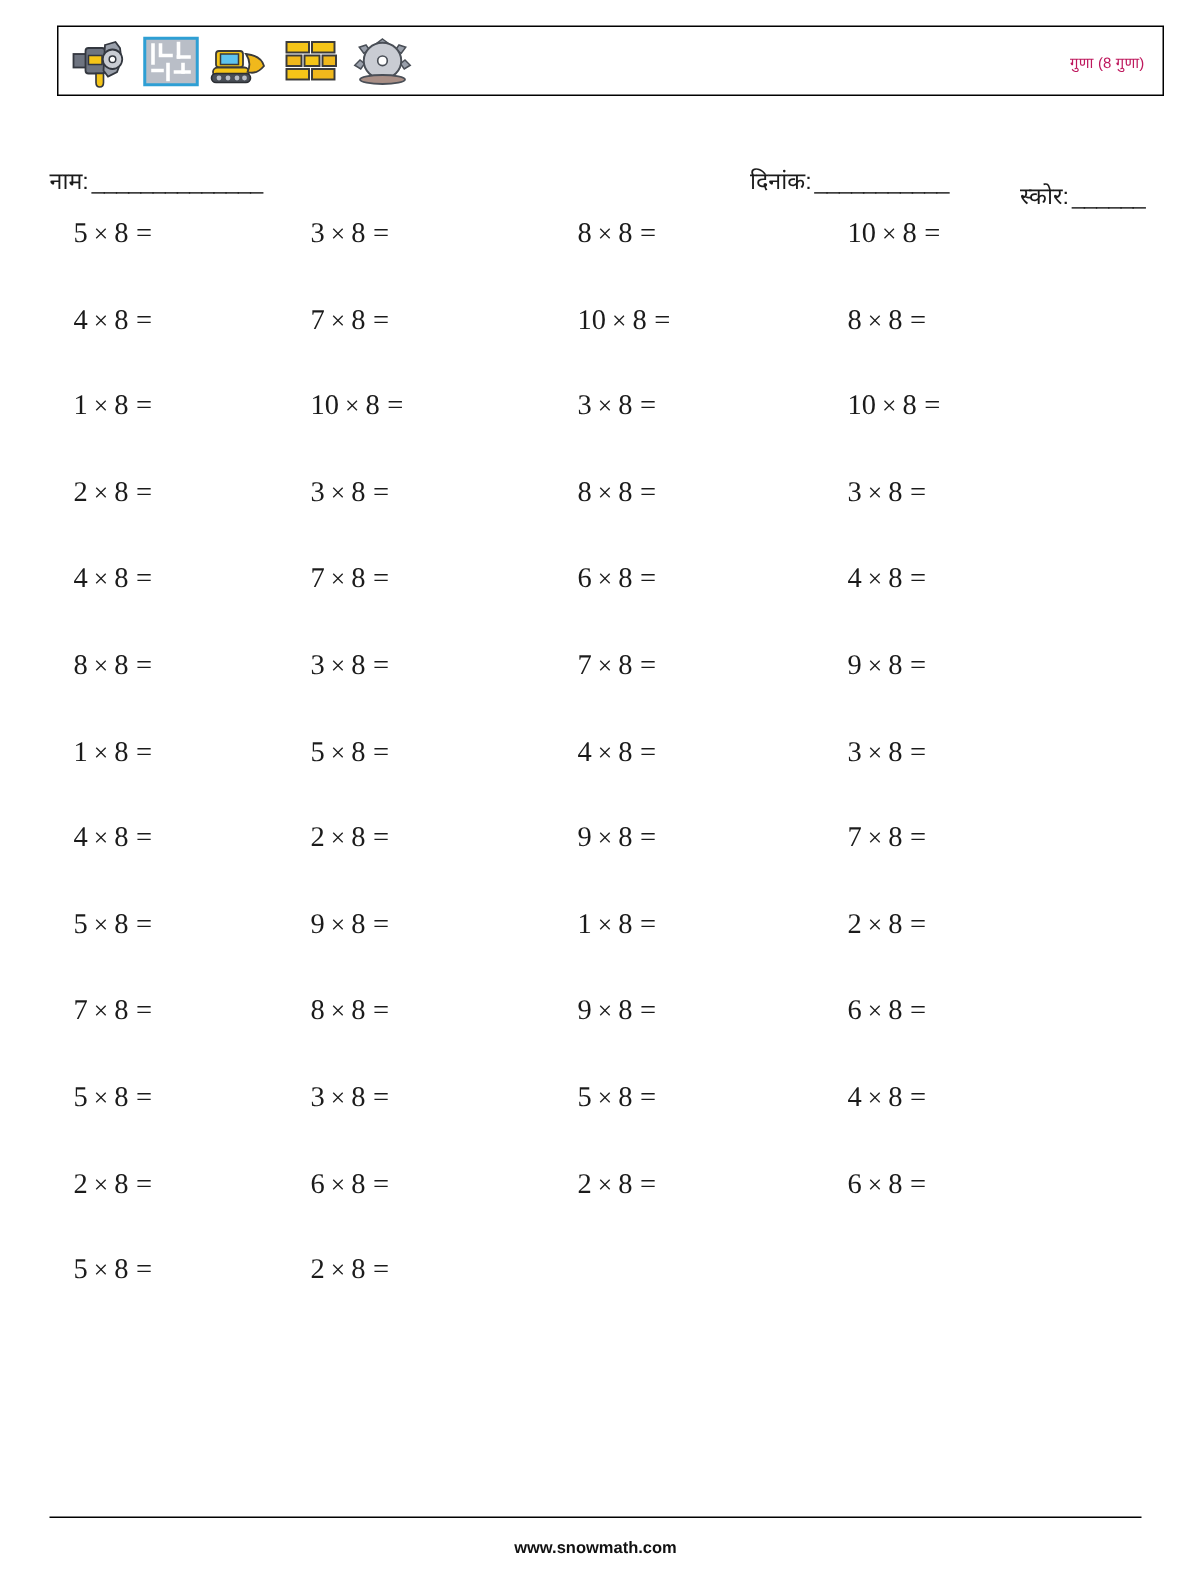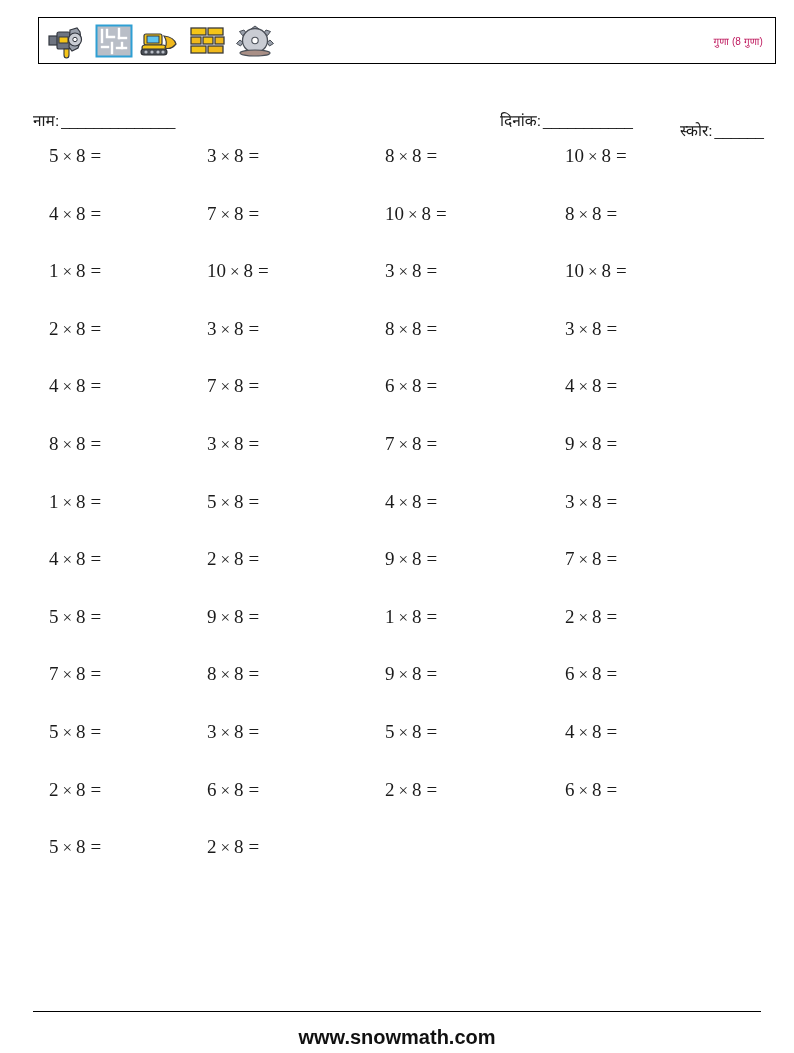--- a/index.html
+++ b/index.html
@@ -111,21 +111,21 @@
     top: 1011px;
     width: 728px;
     border-top: 1.5px solid #000000;
   }
   #footer-text {
     position: absolute;
     left: 0;
     top: 1026px;
     width: 794px;
     text-align: center;
-    font-size: 20px;
+    font-size: 11px;
     font-weight: bold;
     font-family: "Liberation Sans", "DejaVu Sans", sans-serif;
     color: #111111;
   }
 </style>
 </head>
 <body>
 
 <div id="header-box">
 

